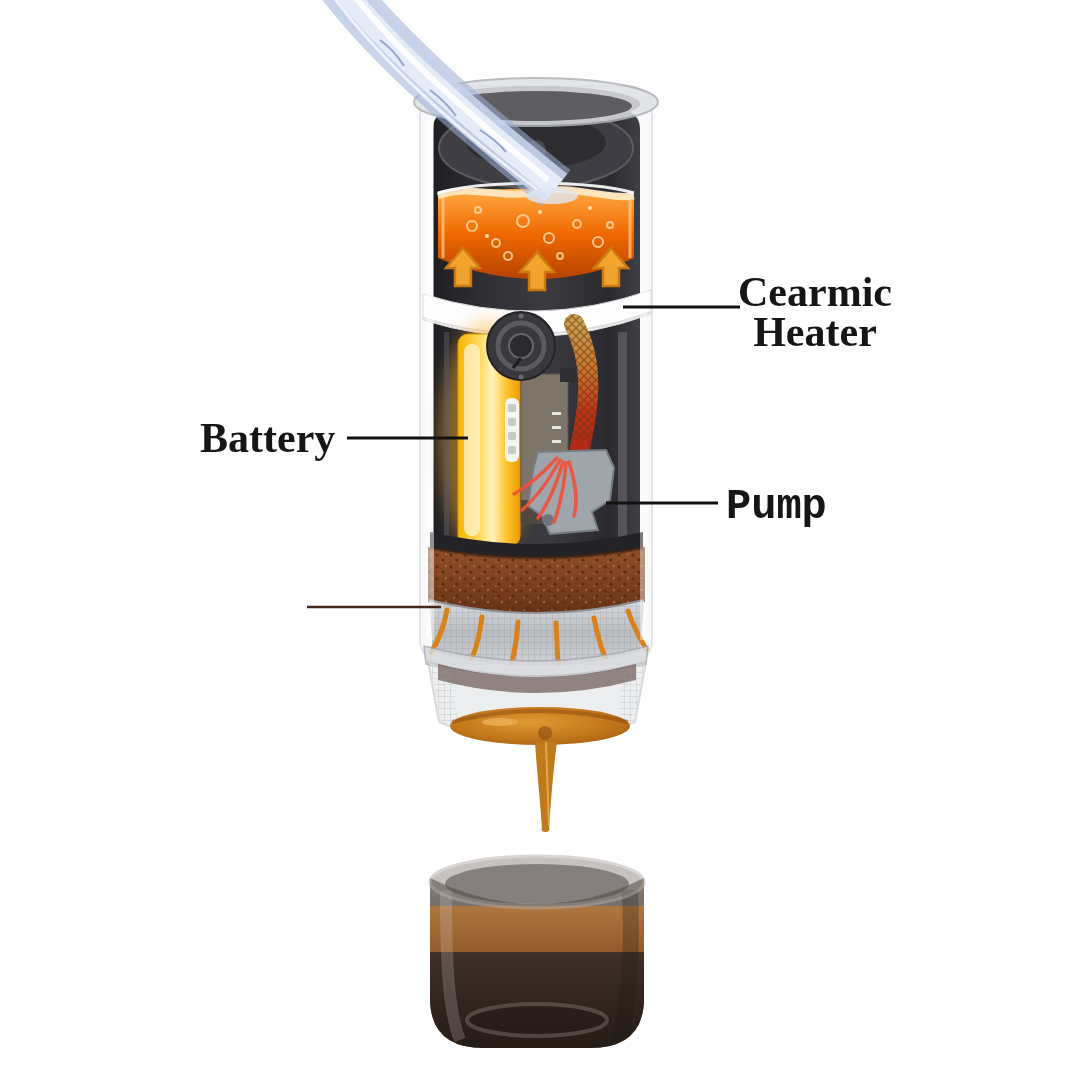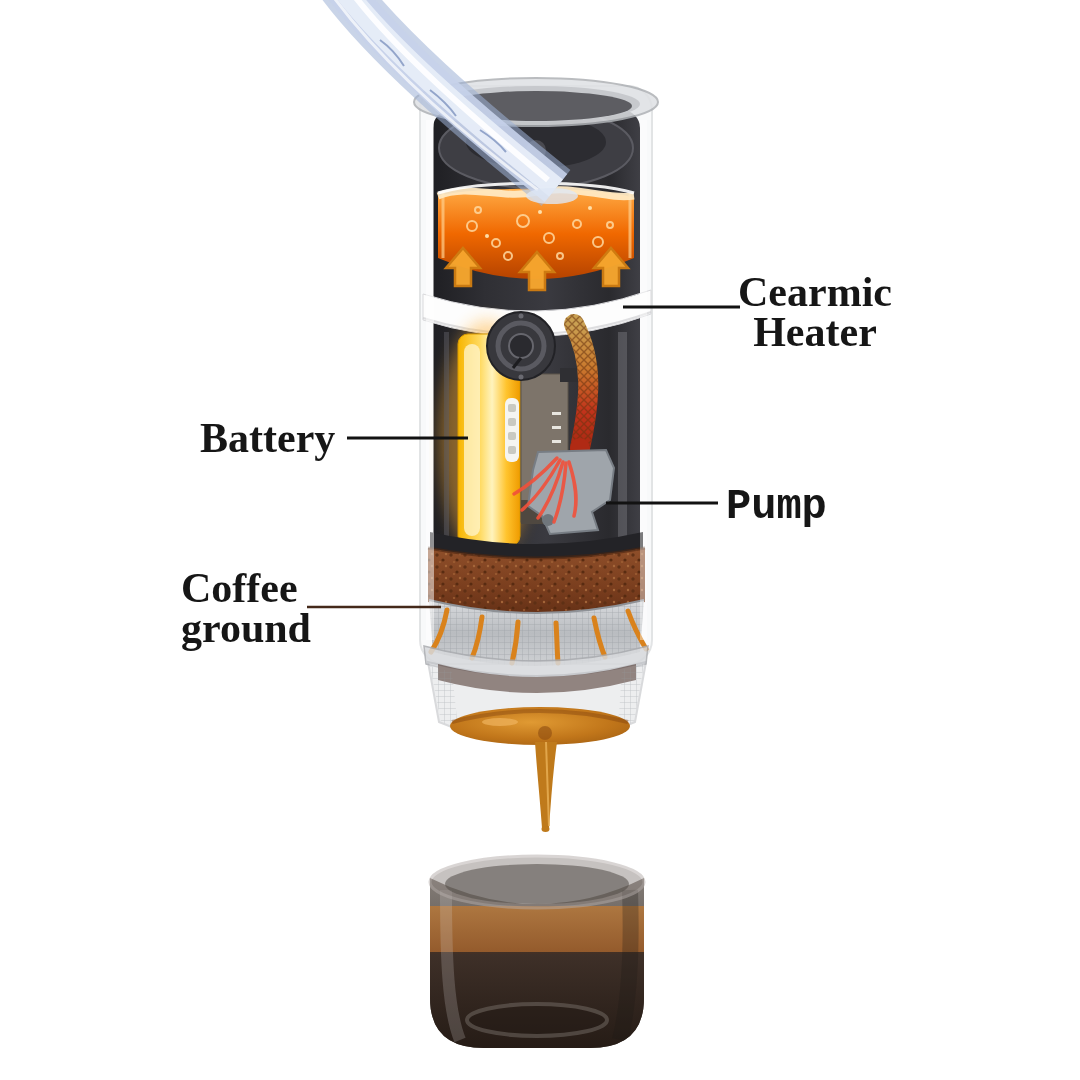--- a/index.html
+++ b/index.html
@@ -281,16 +281,14 @@
   </g>
 </svg>
 
 <div class="label" style="left:200px;top:418px;">Battery</div>
 
 <div class="label center" style="left:695px;top:272px;width:240px;">Cearmic
 Heater</div>
 
 <div class="label" style="left:726px;top:487px;font-family:Liberation Mono, monospace;">Pump</div>
 
-<div class="label" style="left:181px;top:568px;">Coffee
-ground</div>
 
 </div>
 
 </body></html>

